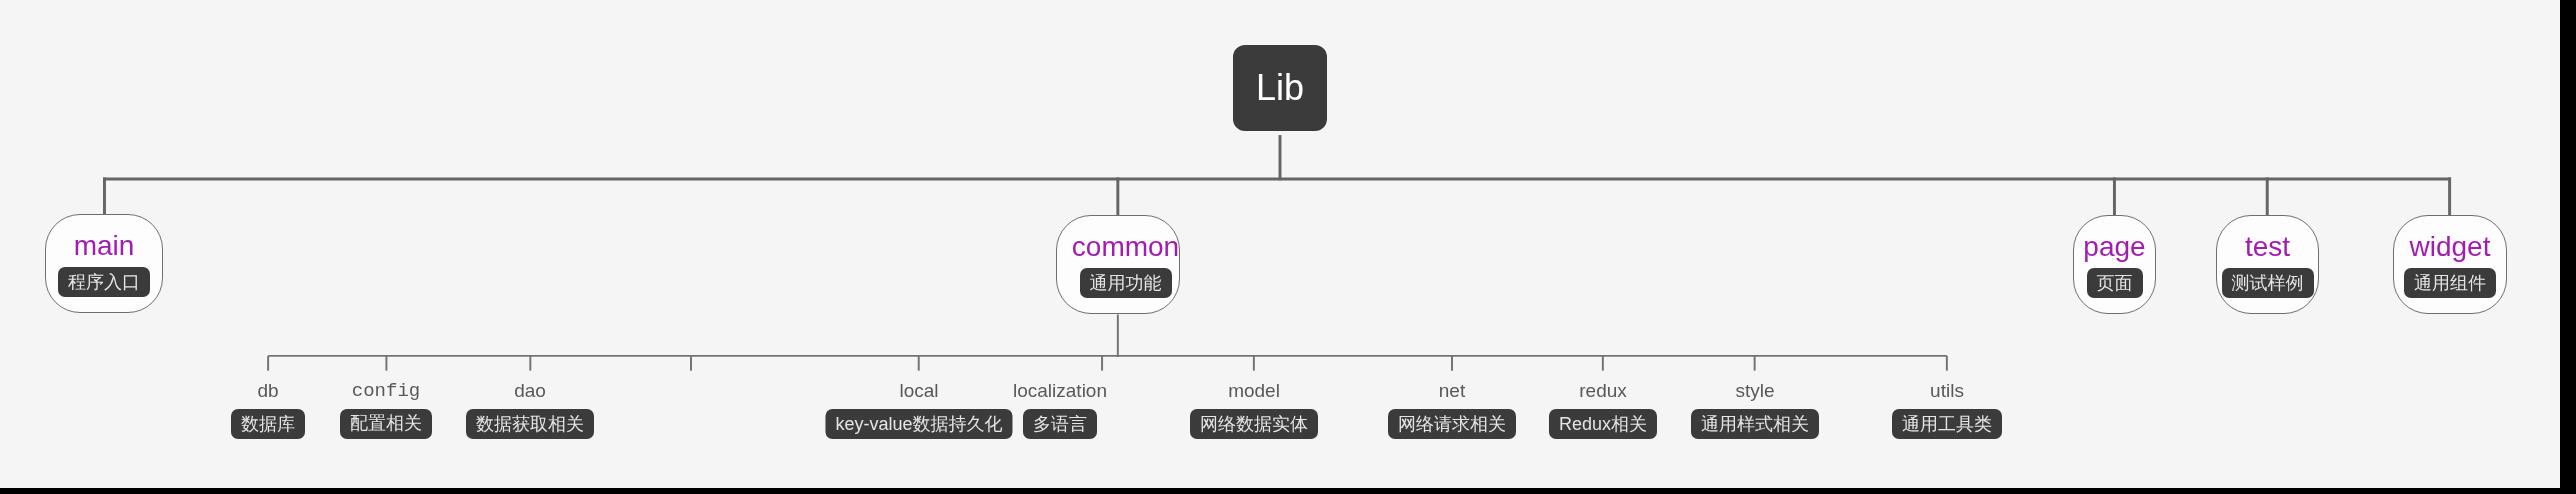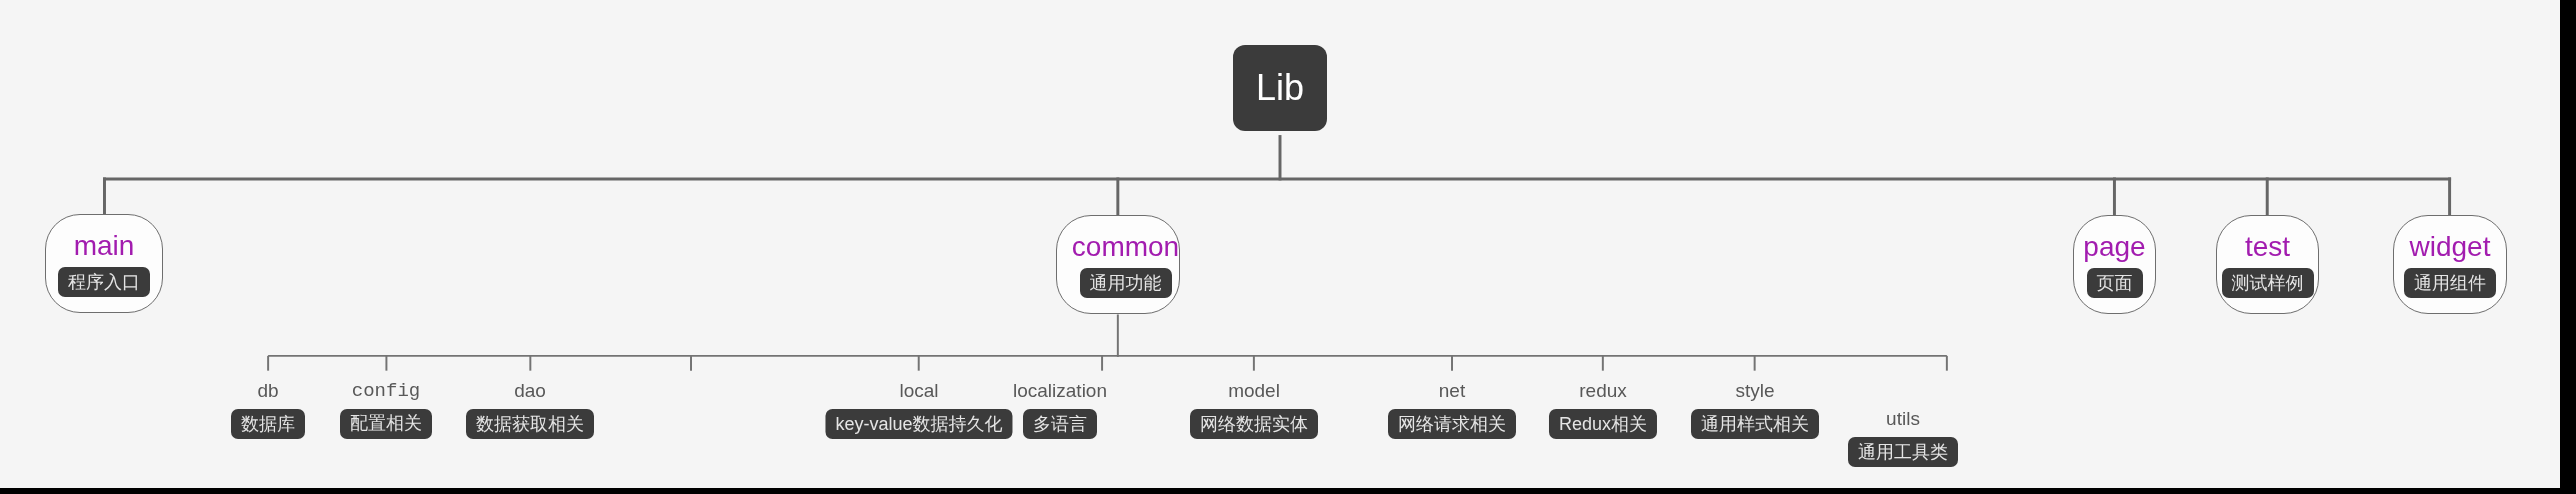--- a/index.html
+++ b/index.html
@@ -110,21 +110,21 @@
   .c-0  { left: 268px;  }
   .c-1  { left: 386px; font-family: Liberation Mono, monospace;  }
   .c-2  { left: 530px;  }
   .c-3  { left: 691px;  }
   .c-4  { left: 919px;  }
   .c-5  { left: 1060px; }
   .c-6  { left: 1254px; }
   .c-7  { left: 1452px; }
   .c-8  { left: 1603px; }
   .c-9  { left: 1755px; }
-  .c-10 { left: 1903px; margin-top: 28px; }
+  .c-10 { left: 1947px; }
 </style>
 </head>
 <body>
 
 <div class="canvas">
 
   <svg class="wires" viewBox="0 0 2597 495" width="2560" height="488">
 
     <line class="wire-l1" x1="1298.5" y1="137" x2="1298.5" y2="183"></line>
 

